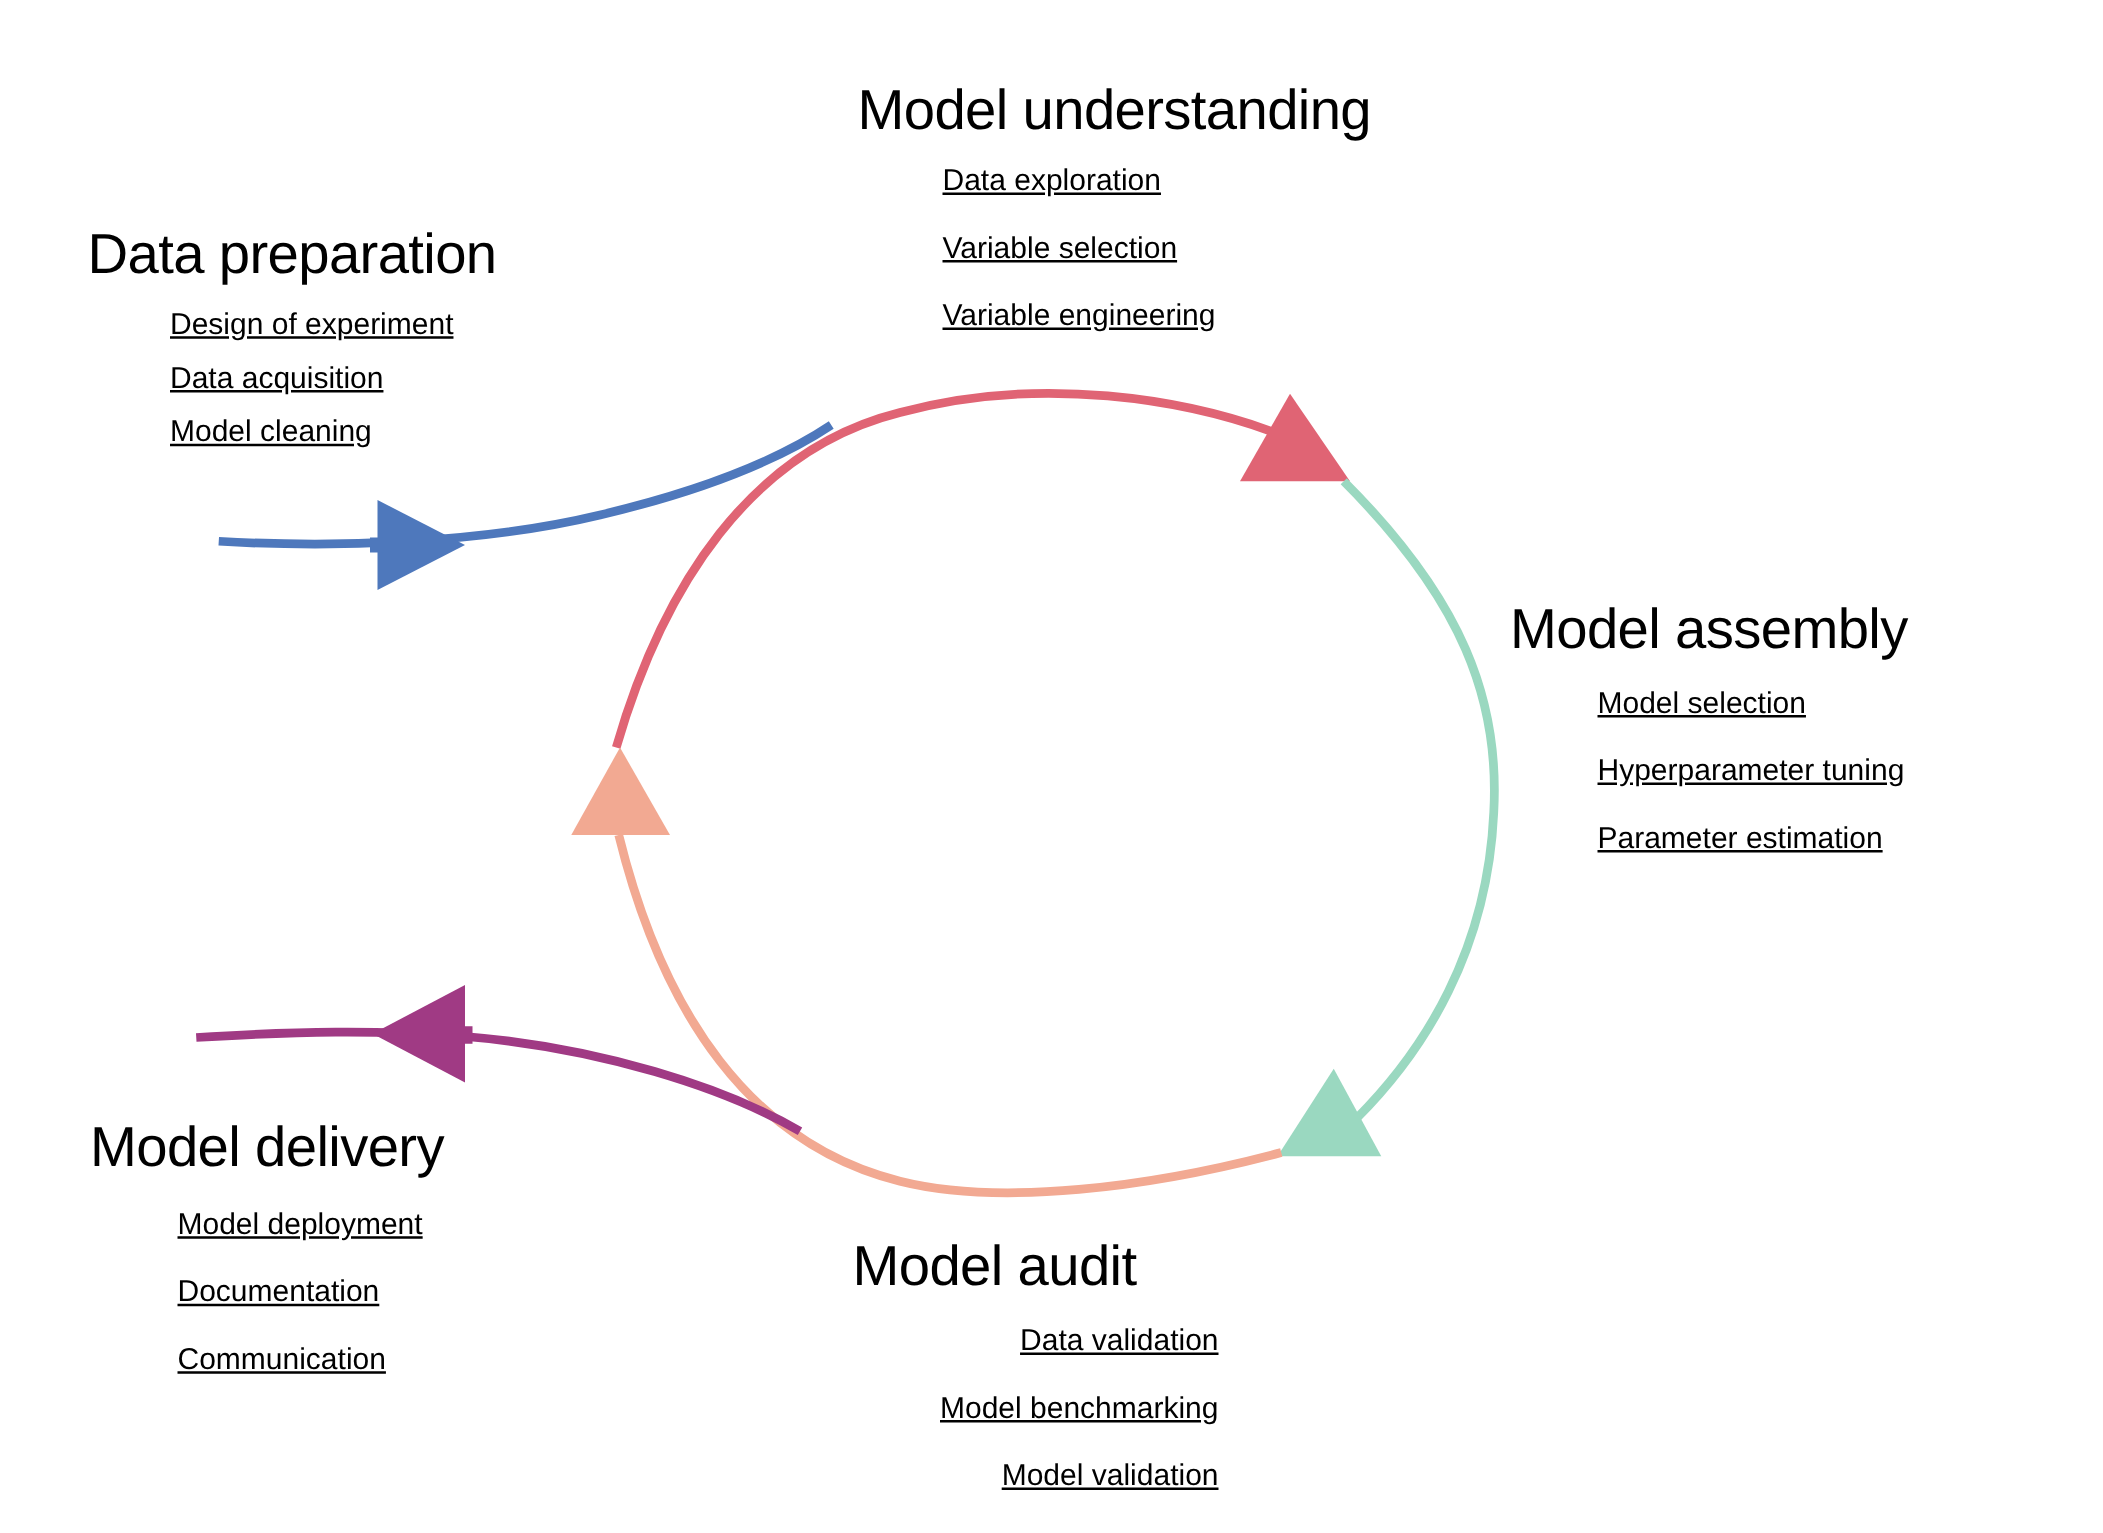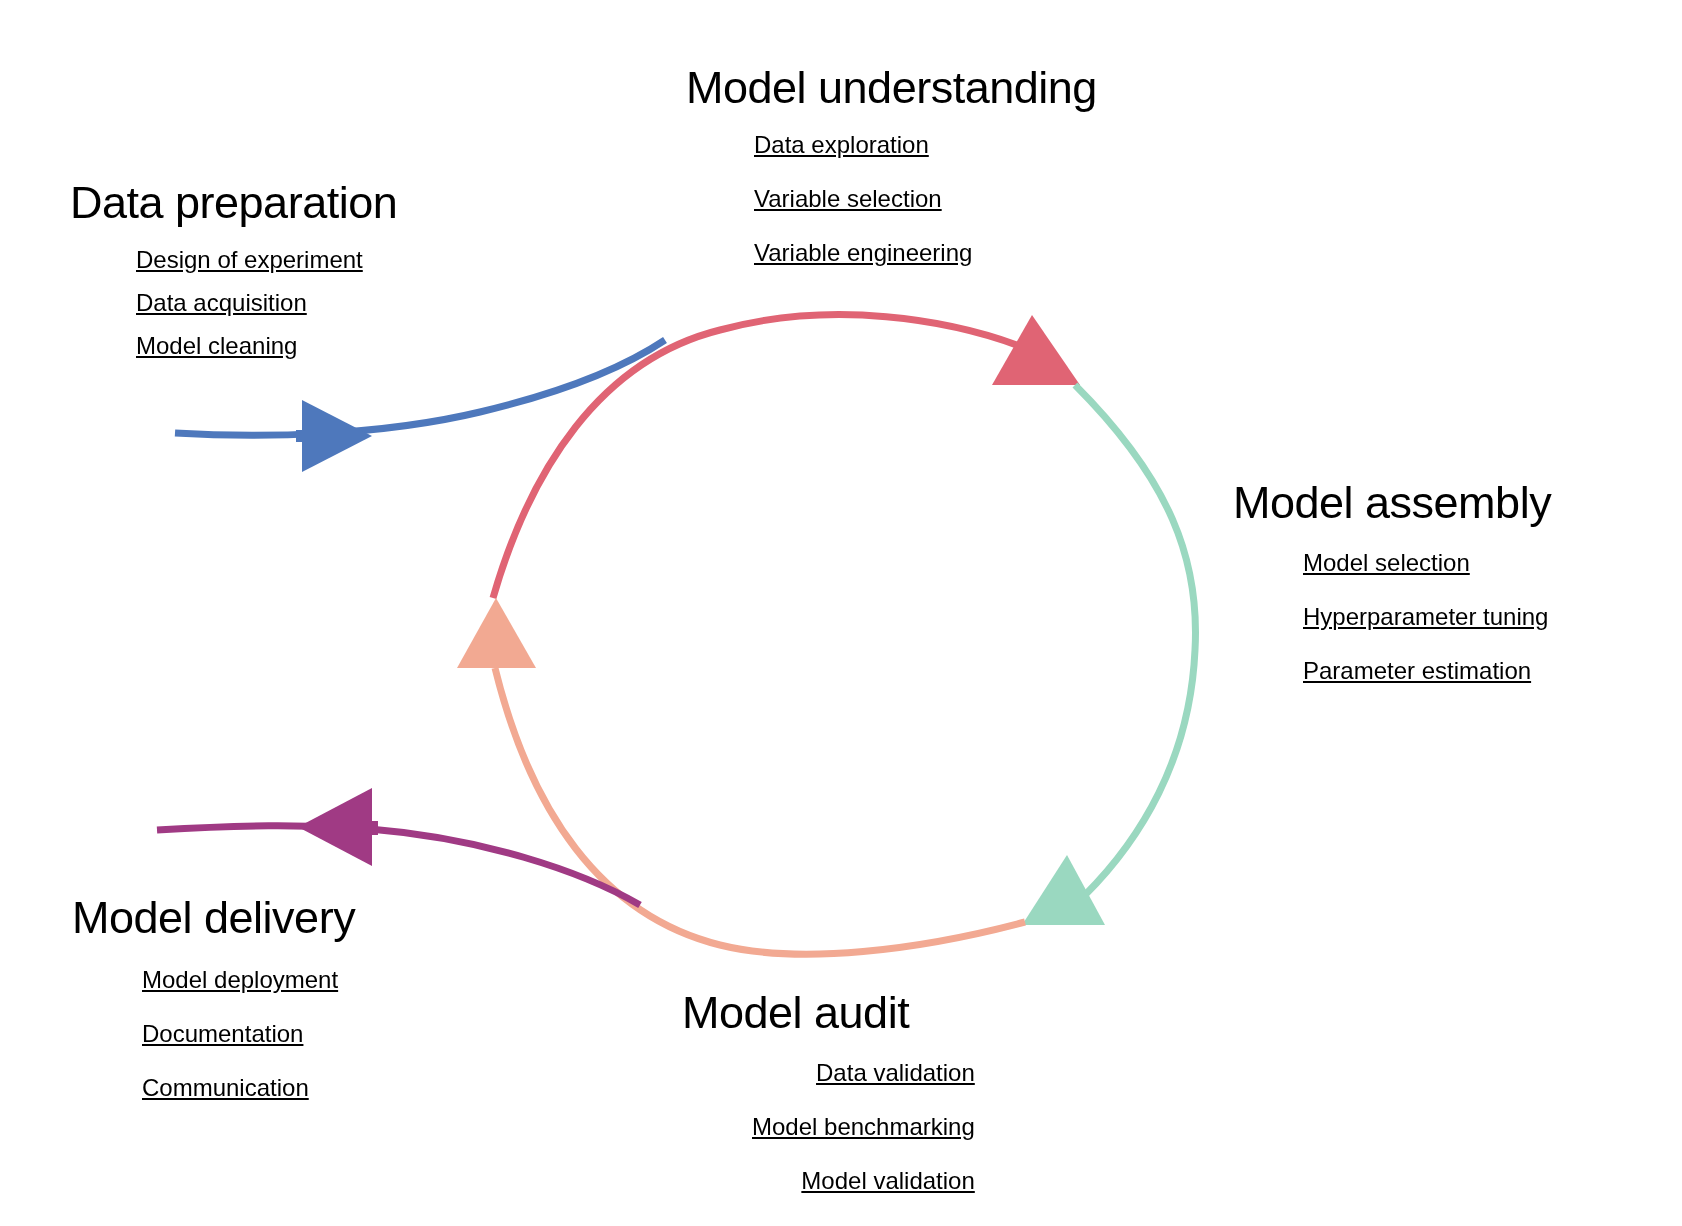--- a/index.html
+++ b/index.html
@@ -46,21 +46,21 @@
 
 <div class="stage" id="und" style="left:686px; top:65px;">
   <div class="stage-title">Model understanding</div>
   <div class="stage-items" style="left:68px; top:53px;">
     <div>Data exploration</div>
     <div>Variable selection</div>
     <div>Variable engineering</div>
   </div>
 </div>
 
-<div class="stage" id="asm" style="left:1208px; top:480px;margin-left:25px;">
+<div class="stage" id="asm" style="left:1208px; top:480px;">
   <div class="stage-title">Model assembly</div>
   <div class="stage-items" style="left:70px; top:56px;">
     <div>Model selection</div>
     <div>Hyperparameter tuning</div>
     <div>Parameter estimation</div>
   </div>
 </div>
 
 <div class="stage" id="aud" style="left:682px; top:990px;text-align:right;">
   <div class="stage-title">Model audit</div>

